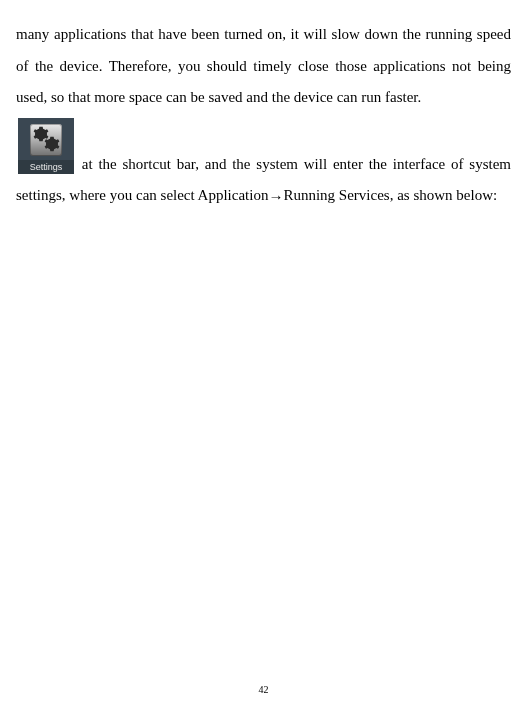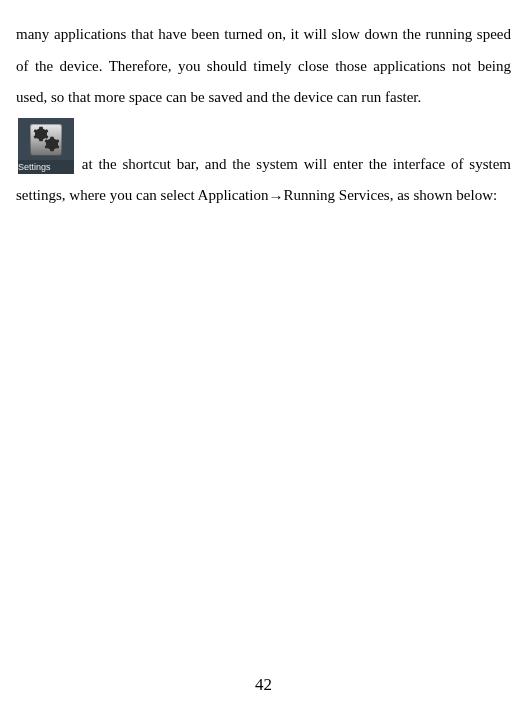--- a/index.html
+++ b/index.html
@@ -48,34 +48,35 @@
       height: 16px;
       color: #2a2a2a;
     }
     .settings-icon .gear1 { left: 15px; top: 8px; }
     .settings-icon .gear2 { left: 26px; top: 18px; }
     .settings-icon .label {
       position: absolute;
       bottom: 0;
       left: 0;
       right: 0;
+      text-align: center;
       font-family: Arial, Helvetica, sans-serif;
       font-size: 9px;
       color: #e8e8e8;
       background: #2f3a42;
       line-height: 14px;
       height: 14px;
     }
     .page-number {
       position: absolute;
       bottom: 16px;
       left: 0;
       right: 0;
       text-align: center;
-      font-size: 17px;
+      font-size: 10px;
     }
   </style>
 </head>
 <body>
 
 <p class="paragraph">many applications that have been turned on, it will slow down the running speed of the device. Therefore, you should timely close those applications not being used, so that more space can be saved and the device can run faster.</p>
 
 <p class="inline-para">
   <span class="settings-icon">
     <span class="inner"></span>

